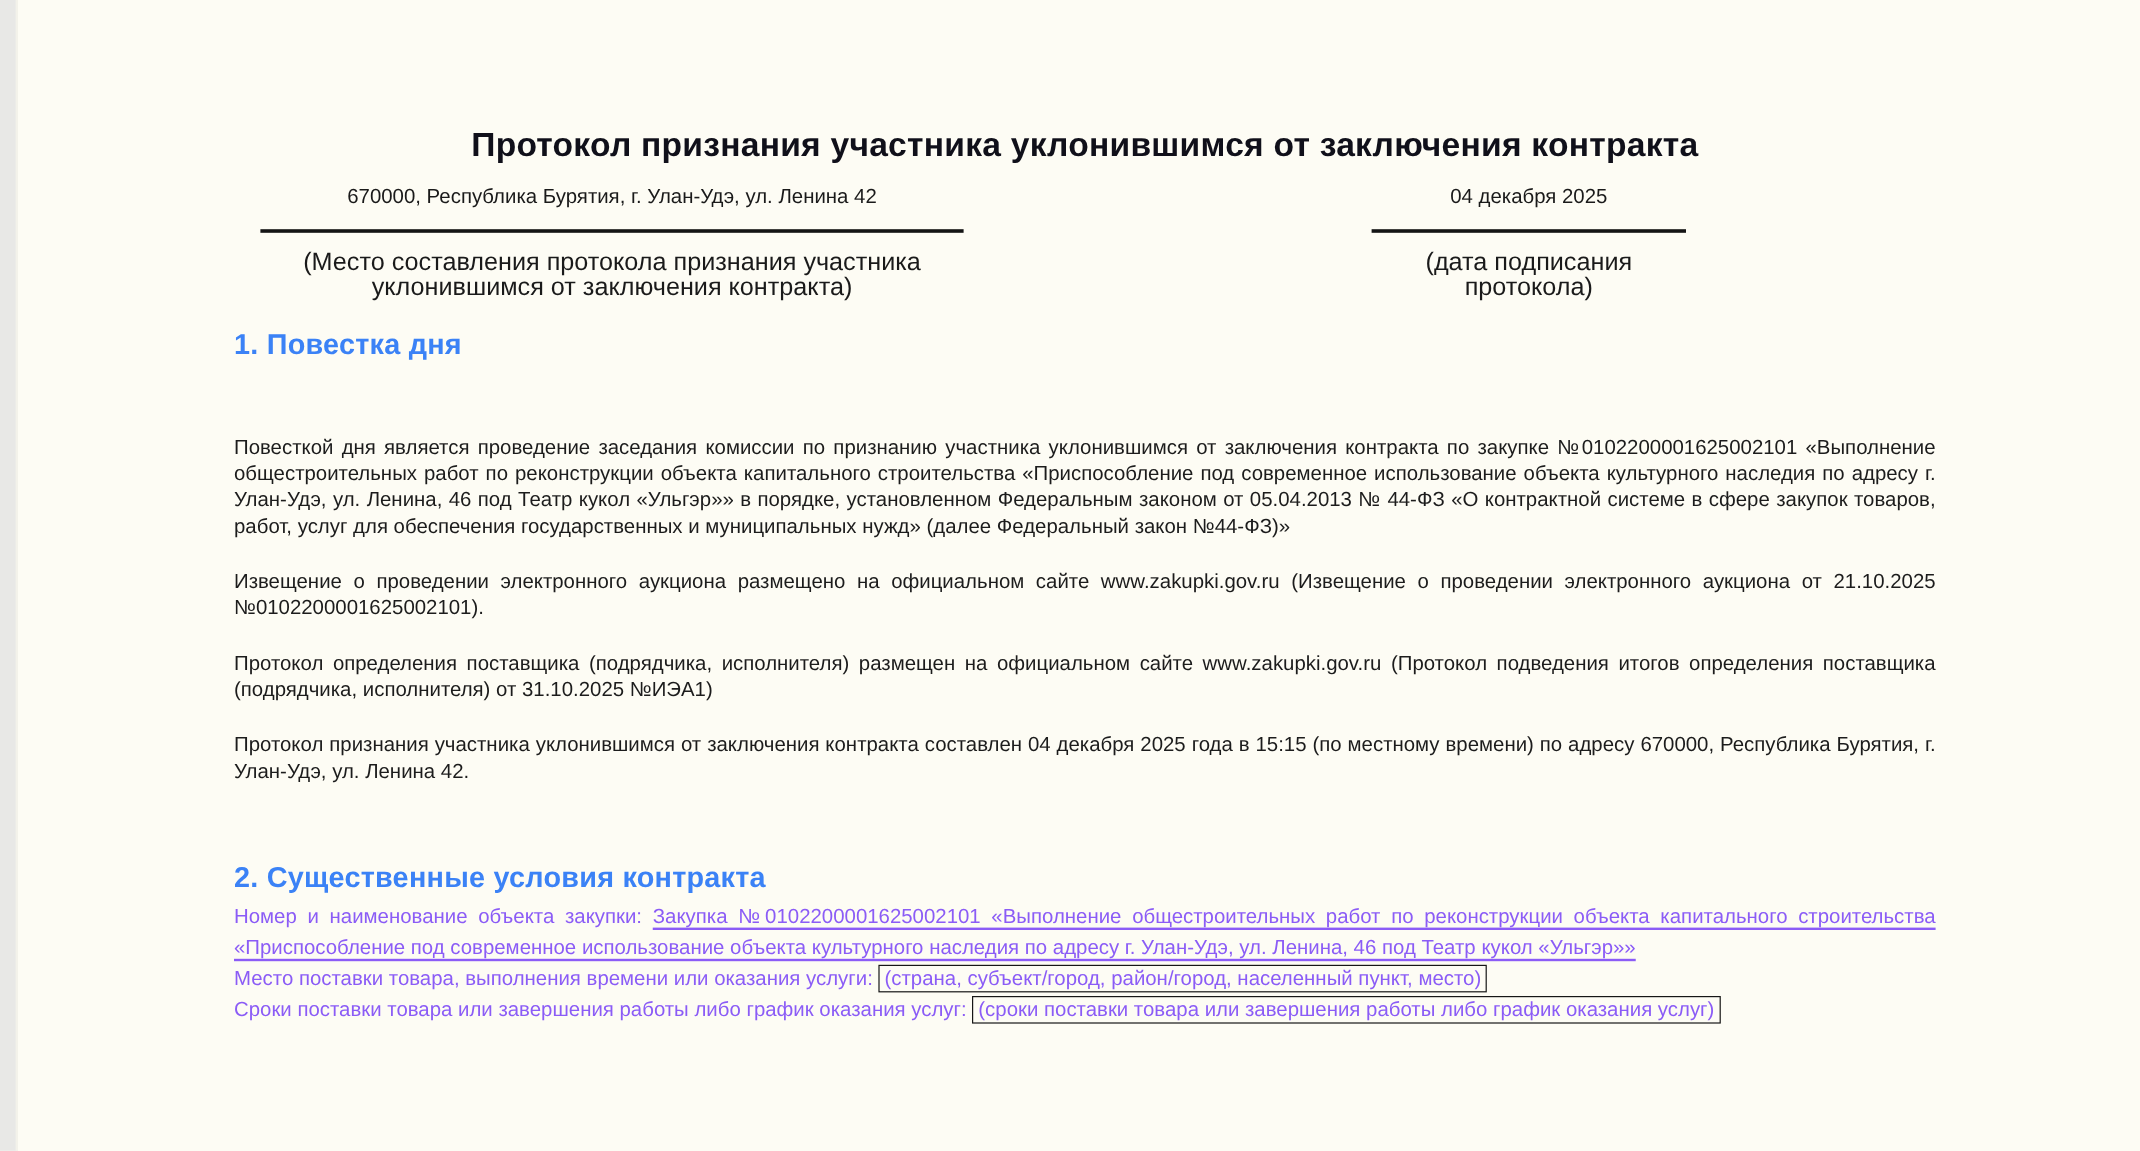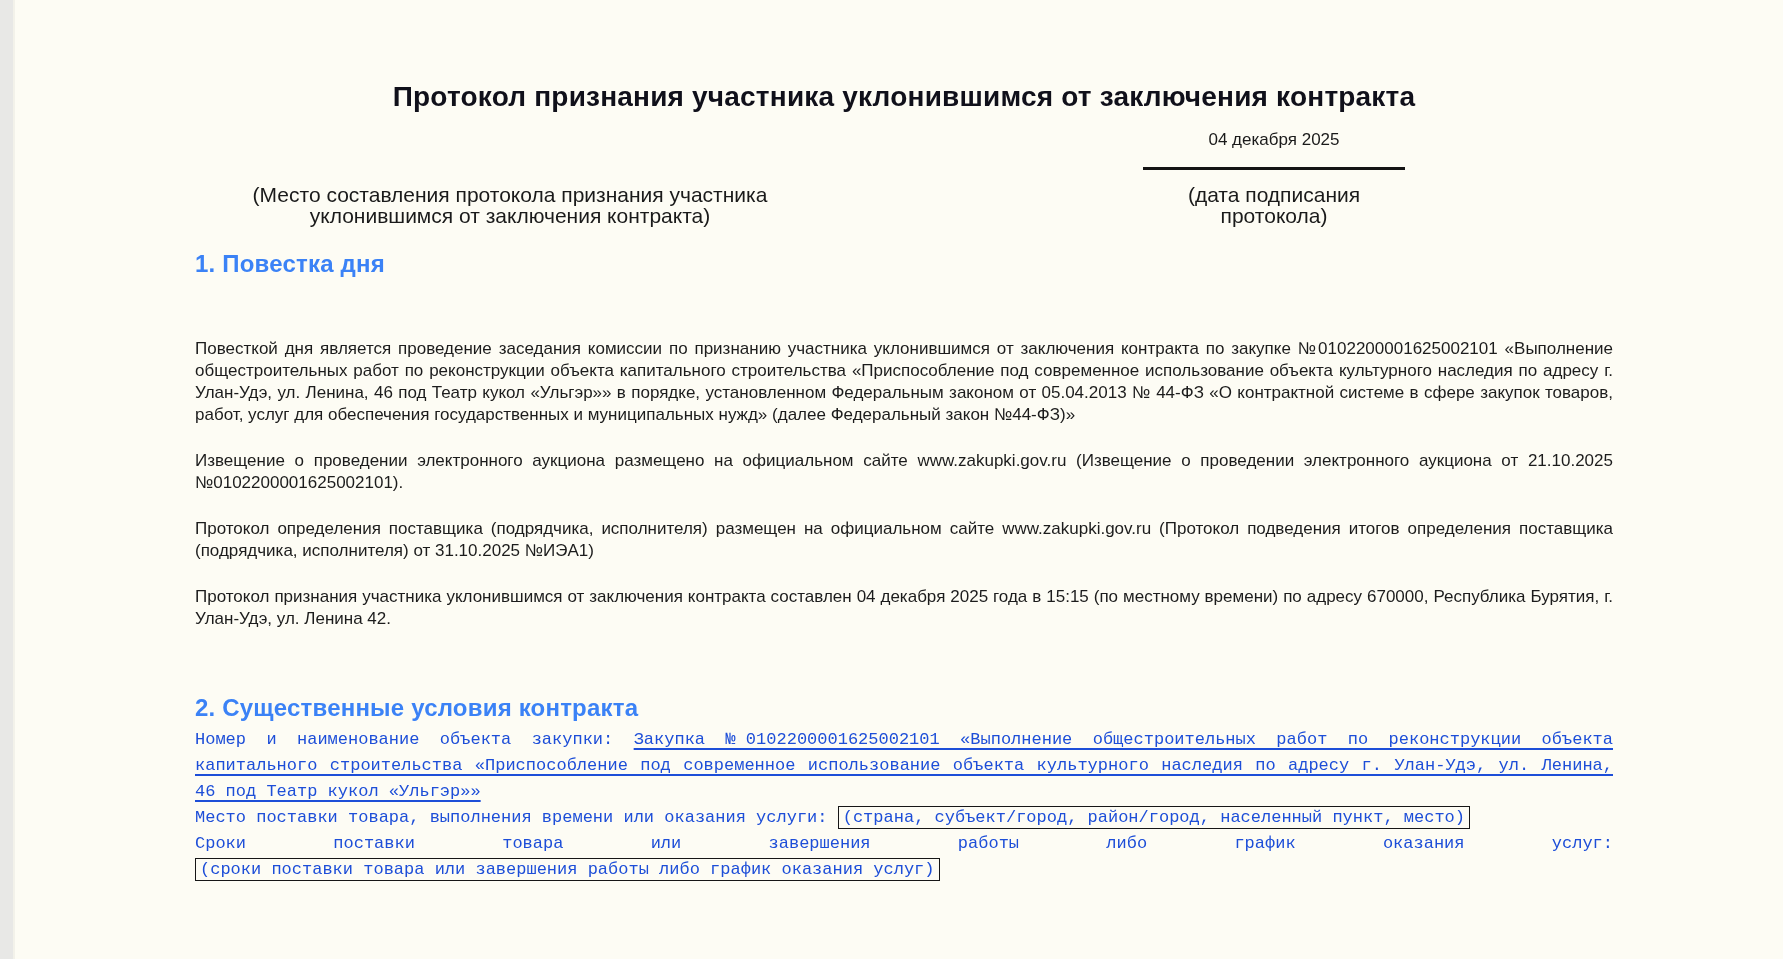--- a/index.html
+++ b/index.html
@@ -12,21 +12,21 @@
     position:relative;overflow:hidden;
   }
   .scan-edge{
     position:absolute;left:0;top:0;width:13px;height:959px;
     background:#e8e8e6;border-right:2px solid #f3f2ea;
   }
   .content{
     position:absolute;left:195px;top:0;width:1418px;
   }
   .doc-title{
-    margin:80px 0 0 0;
+    margin:104px 0 0 0;
     font-size:28px;font-weight:bold;text-align:center;
     letter-spacing:.2px;line-height:34px;color:#10101a;
   }
   .hdr-row{display:flex;margin-top:16px;font-size:17px;}
   .hdr-left{
     margin-left:22px;width:586px;text-align:center;
     border-bottom:3px solid #141414;padding-bottom:5px;line-height:20px;
   }
   .hdr-right{
     margin-left:auto;margin-right:208px;width:262px;text-align:center;
@@ -42,21 +42,21 @@
   }
   .sec-heading.second{margin-top:64px;}
   .para{
     margin:0;font-size:17px;line-height:22px;
     text-align:justify;color:#1c1c1c;
   }
   .para.first{margin-top:60px;}
   .para.gap{margin-top:24px;}
   .fields{margin-top:5px;}
   .field{
-    font-size:17px;line-height:26px;text-align:justify;color:#1d4ed8;font-family:Liberation Mono, monospace;
+    font-size:17px;line-height:26px;text-align:justify;color:#8b5cf6;
   }
   .fvalue.u{
     text-decoration:underline;
     text-decoration-thickness:1.5px;
     text-underline-offset:4px;
   }
   .fvalue.box{
     display:inline-block;
     border:1.6px solid #161616;
     padding:0 4px;line-height:21px;
@@ -66,20 +66,21 @@
 </head>
 <body>
 
 <div class="scan-edge"></div>
 
 <div class="content">
 
   <h1 class="doc-title">Протокол признания участника уклонившимся от заключения контракта</h1>
 
   <div class="hdr-row">
+    <div class="hdr-left">670000, Республика Бурятия, г. Улан-Удэ, ул. Ленина 42</div>
     <div class="hdr-right">04 декабря 2025</div>
   </div>
 
   <div class="cap-row">
     <div class="cap-left">(Место составления протокола признания участника уклонившимся от заключения контракта)</div>
     <div class="cap-right">
       <div class="cap-right-inner">(дата подписания протокола)</div>
     </div>
   </div>
 

